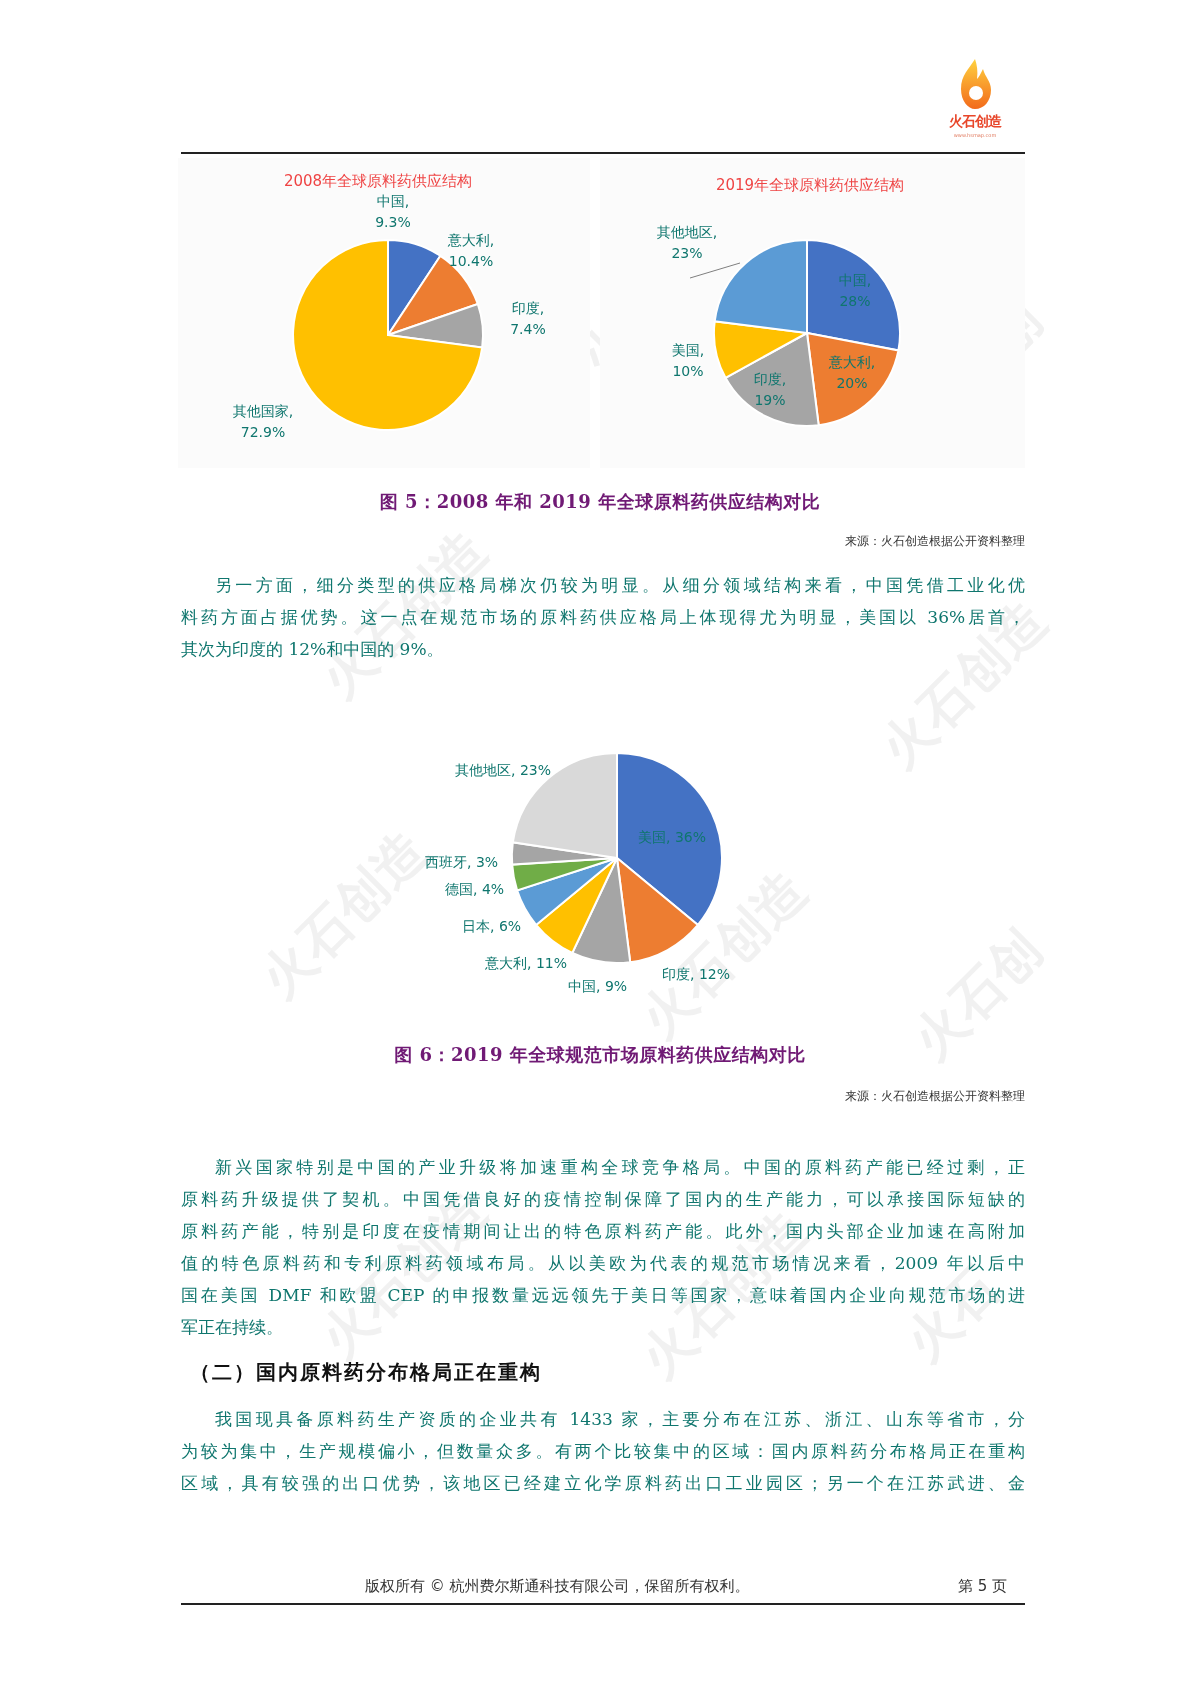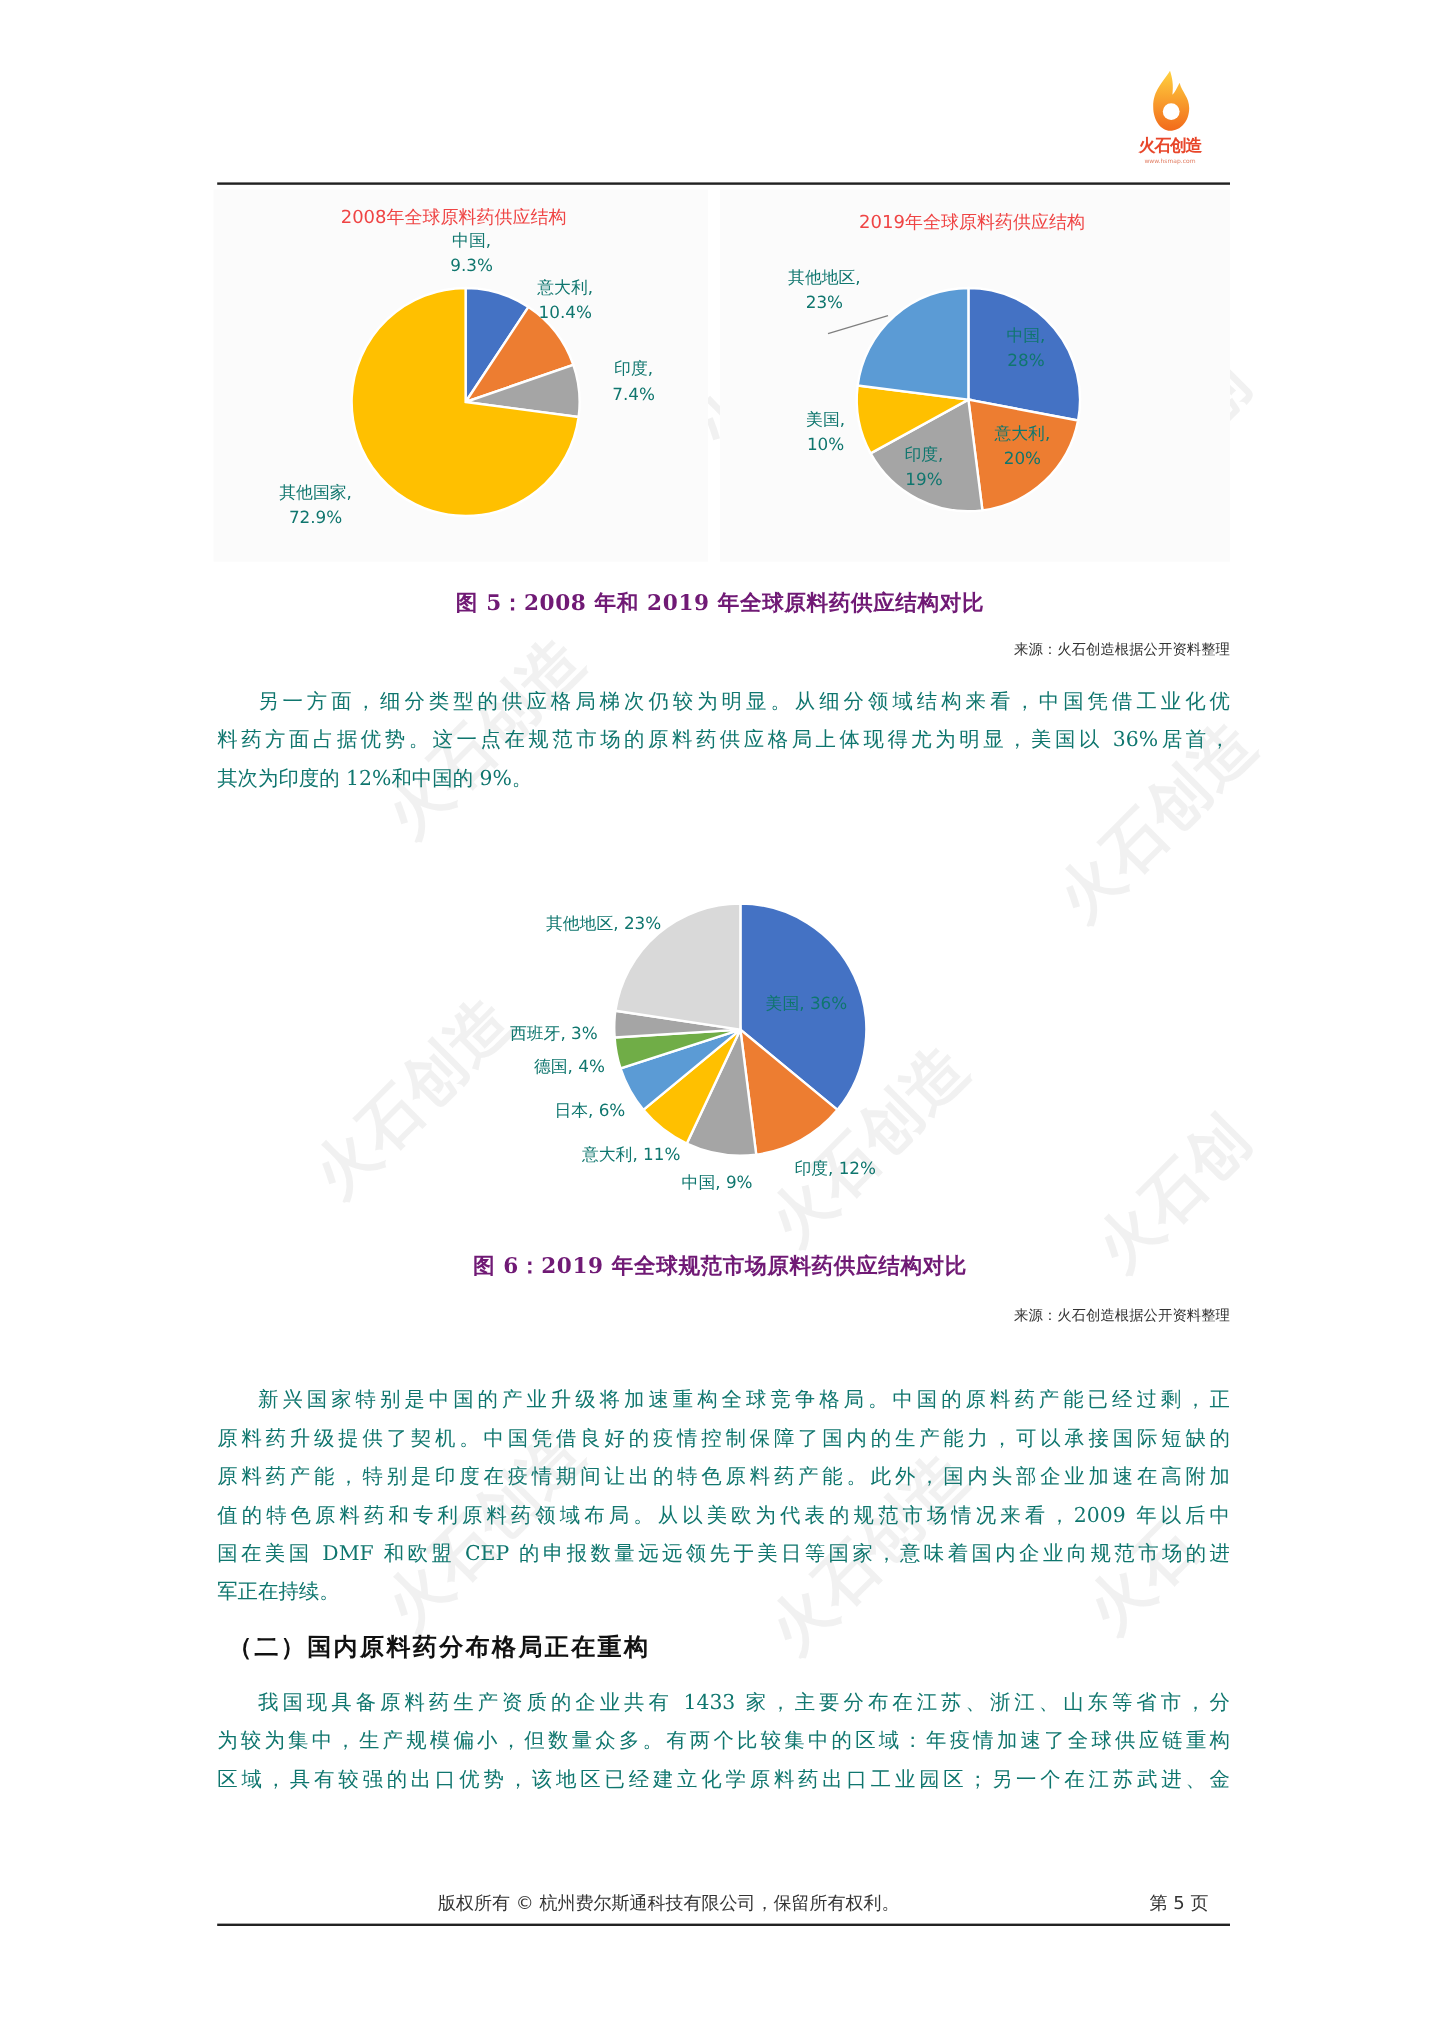--- a/index.html
+++ b/index.html
@@ -177,19 +177,19 @@
   <span class="line">原料药产能，特别是印度在疫情期间让出的特色原料药产能。此外，国内头部企业加速在高附加</span>
   <span class="line">值的特色原料药和专利原料药领域布局。从以美欧为代表的规范市场情况来看，2009 年以后中</span>
   <span class="line">国在美国 DMF 和欧盟 CEP 的申报数量远远领先于美日等国家，意味着国内企业向规范市场的进</span>
   <span class="line last">军正在持续。</span>
 </div>
 
 <div class="abs heading" style="top:1359px;">（二）国内原料药分布格局正在重构</div>
 
 <div class="abs para" style="top:1403px;">
   <span class="line" style="padding-left:34px;">我国现具备原料药生产资质的企业共有 1433 家，主要分布在江苏、浙江、山东等省市，分</span>
-  <span class="line">为较为集中，生产规模偏小，但数量众多。有两个比较集中的区域：年疫情加速了全球供应链重构</span>
+  <span class="line">为较为集中，生产规模偏小，但数量众多。有两个比较集中的区域：国内原料药分布格局正在重构</span>
   <span class="line">区域，具有较强的出口优势，该地区已经建立化学原料药出口工业园区；另一个在江苏武进、金</span>
 </div>
 
 <div class="abs footer-text" style="left:365px;top:1577px;">版权所有 © 杭州费尔斯通科技有限公司，保留所有权利。</div>
 <div class="abs footer-text" style="left:958px;top:1577px;">第 5 页</div>
 <div class="abs rule" style="top:1603px;"></div>
 
 </body></html>

